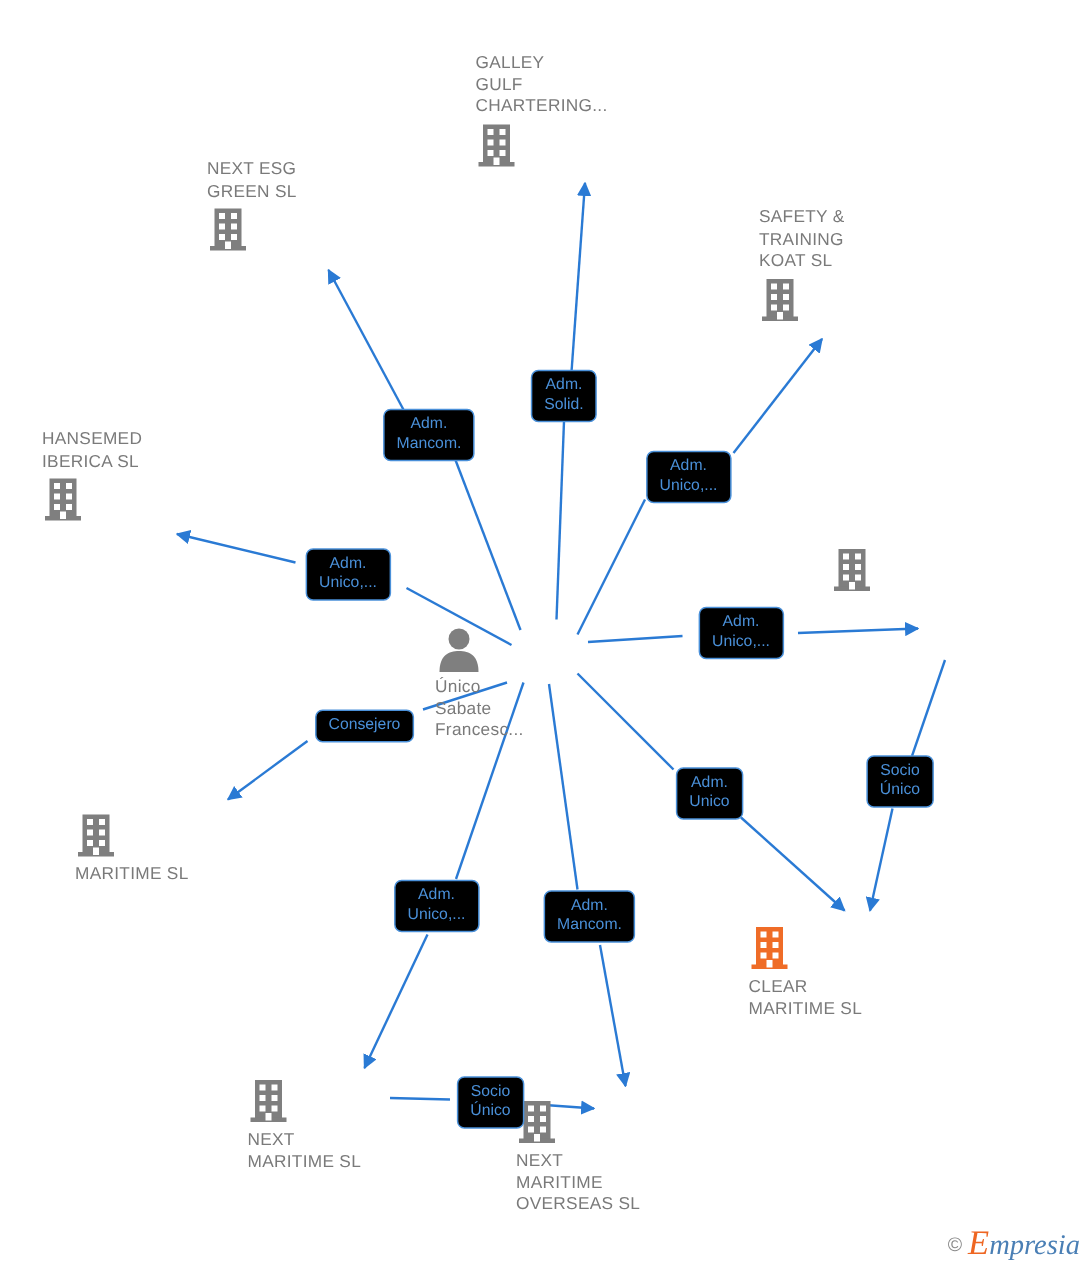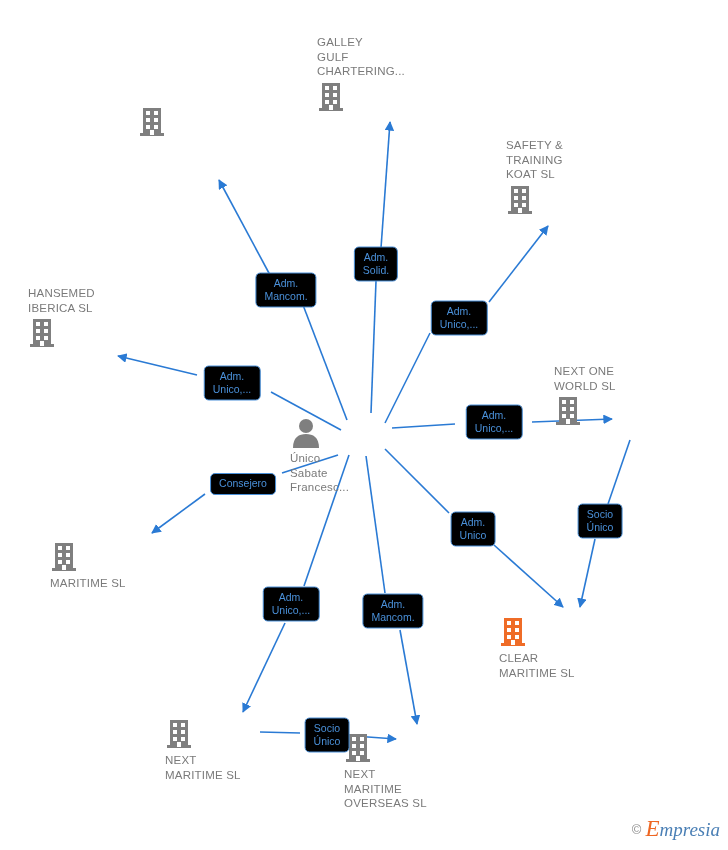--- a/index.html
+++ b/index.html
@@ -146,20 +146,22 @@
             <rect x="16" y="12" width="4" height="4"></rect>
             <rect x="8" y="19" width="4" height="4"></rect>
             <rect x="16" y="19" width="4" height="4"></rect>
             <rect x="12" y="24" width="4" height="5"></rect>
           </g>
         </svg>
     </span>
   </div>
 
   <div class="node above" style="left:213px; top:106px;">
+    <span class="label">NEXT ESG
+GREEN  SL</span>
     <span class="glyph">
       <svg width="28" height="32" viewBox="0 0 28 32">
           <g fill="#7f7f7f">
             <rect x="5" y="2" width="18" height="27"></rect>
             <rect x="2" y="27" width="24" height="3"></rect>
           </g>
           <g fill="#ffffff">
             <rect x="8" y="5" width="4" height="4"></rect>
             <rect x="16" y="5" width="4" height="4"></rect>
             <rect x="8" y="12" width="4" height="4"></rect>
@@ -211,22 +213,20 @@
             <rect x="16" y="12" width="4" height="4"></rect>
             <rect x="8" y="19" width="4" height="4"></rect>
             <rect x="16" y="19" width="4" height="4"></rect>
             <rect x="12" y="24" width="4" height="5"></rect>
           </g>
         </svg>
     </span>
   </div>
 
   <div class="node above" style="left:629px; top:364px;">
-    <span class="label">NEXT ONE
-WORLD  SL</span>
     <span class="glyph">
       <svg width="28" height="32" viewBox="0 0 28 32">
           <g fill="#7f7f7f">
             <rect x="5" y="2" width="18" height="27"></rect>
             <rect x="2" y="27" width="24" height="3"></rect>
           </g>
           <g fill="#ffffff">
             <rect x="8" y="5" width="4" height="4"></rect>
             <rect x="16" y="5" width="4" height="4"></rect>
             <rect x="8" y="12" width="4" height="4"></rect>

